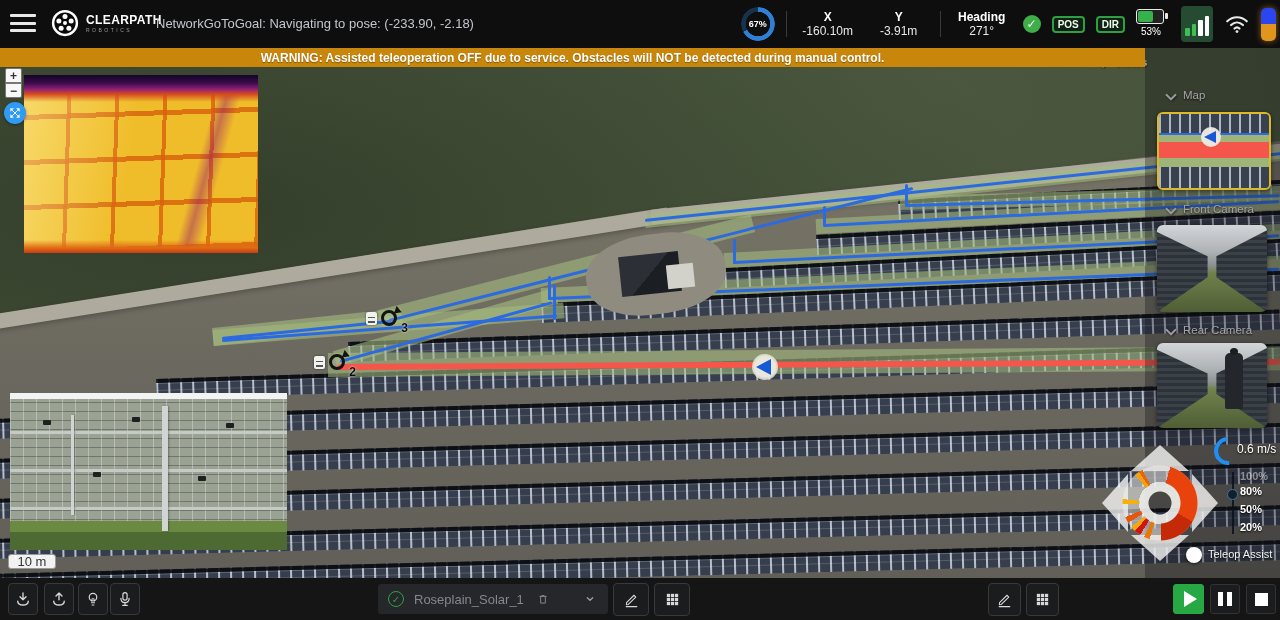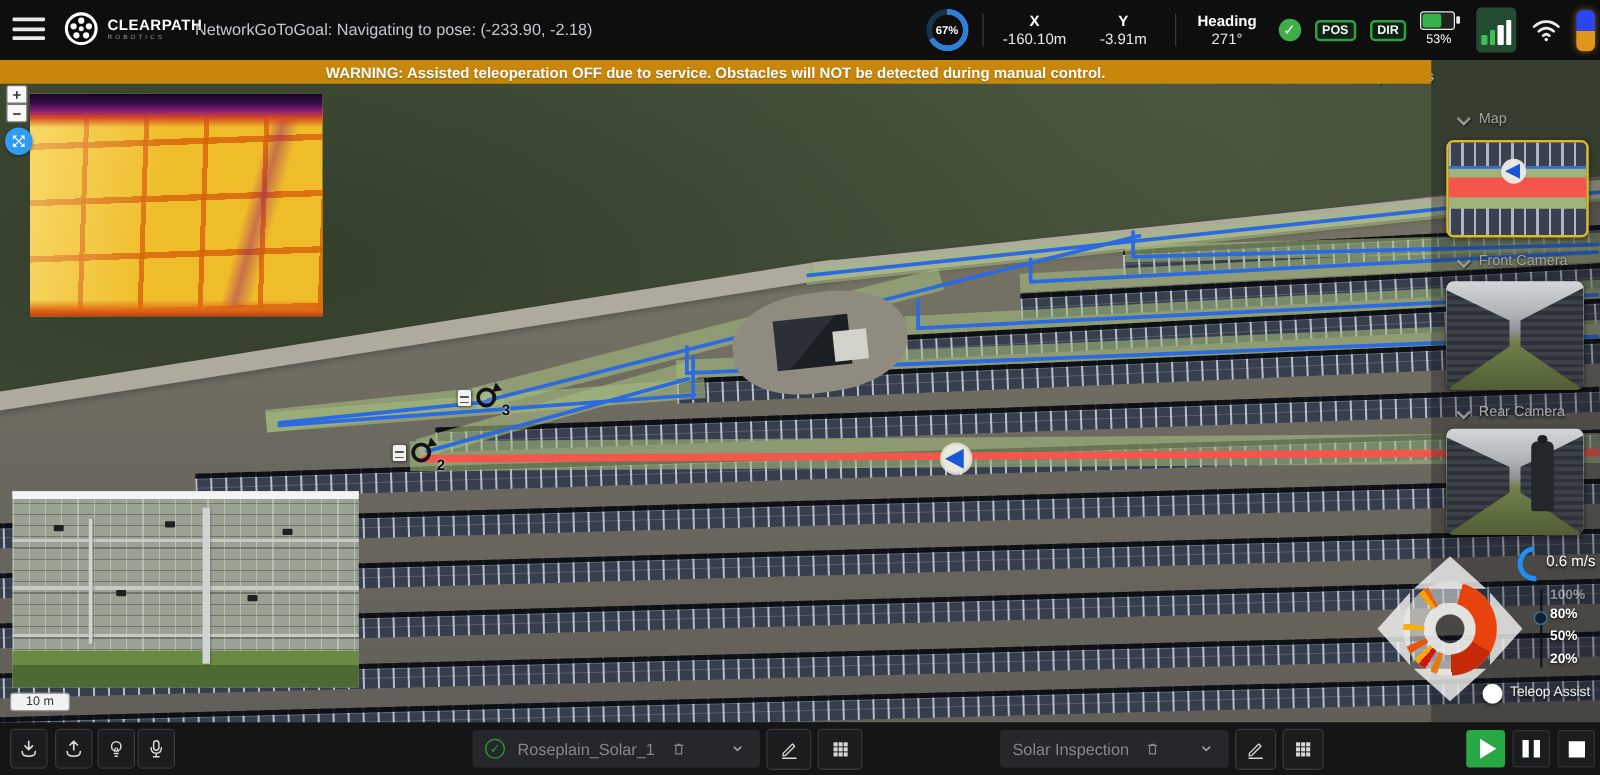--- a/index.html
+++ b/index.html
@@ -99,21 +99,21 @@
     background-image:
       linear-gradient(180deg,#f2f4f3 0 6px,rgba(0,0,0,0) 6px),
       linear-gradient(0deg,#4e6a33 0 18px,#6a8a42 18px 29px,rgba(0,0,0,0) 29px),
       repeating-linear-gradient(180deg,#c6cac7 0 3px,rgba(0,0,0,0) 3px 38px),
       repeating-linear-gradient(90deg,rgba(255,255,255,.3) 0 1px,rgba(0,0,0,0) 1px 13px),
       repeating-linear-gradient(180deg,rgba(30,36,30,.35) 0 1px,rgba(0,0,0,0) 1px 9px);}
   .post{position:absolute;background:#d0d4d3;box-shadow:1px 0 2px rgba(0,0,0,.3);}
   .jbox{position:absolute;width:8px;height:5px;background:#1d211f;border-radius:1px;}
   .scalebar{position:absolute;left:8px;top:506px;width:48px;height:15px;background:rgba(255,255,255,.92);
     border:1px solid #999;border-radius:3px;z-index:7;display:flex;align-items:center;justify-content:center;
-    font-size:10px;color:#333;box-sizing:border-box;}
+    font-size:13px;color:#333;box-sizing:border-box;}
 
   
   .sidebar{position:absolute;left:1145px;top:0;width:135px;height:530px;background:rgba(14,17,23,.32);z-index:5;}
   .siderow{position:absolute;display:flex;align-items:center;color:#e8e8e8;font-size:11.5px;
     text-shadow:0 1px 2px rgba(0,0,0,.9);cursor:pointer;}
   .chev{width:6px;height:6px;border-left:2px solid #dcdcdc;border-bottom:2px solid #dcdcdc;
     transform:rotate(-45deg);display:inline-block;margin-right:8px;
     filter:drop-shadow(0 1px 1px rgba(0,0,0,.8));}
   .thumb{position:absolute;left:12px;width:110px;border-radius:6px;overflow:hidden;z-index:6;
     box-shadow:0 1px 4px rgba(0,0,0,.5);cursor:pointer;}
@@ -449,29 +449,20 @@
         <rect x="4" y="9.7" width="4.6" height="4.6"></rect>
             <rect x="9.7" y="9.7" width="4.6" height="4.6"></rect>
             <rect x="15.4" y="9.7" width="4.6" height="4.6"></rect>
         <rect x="4" y="15.4" width="4.6" height="4.6"></rect>
             <rect x="9.7" y="15.4" width="4.6" height="4.6"></rect>
             <rect x="15.4" y="15.4" width="4.6" height="4.6"></rect>
           </g>
       </svg>
     </div>
 
-    <div class="selbox" style="left:800px;width:183px;">
-      <span class="lab" style="margin-left:0;">Solar Inspection</span>
-      <svg width="14" height="14" viewBox="0 0 24 24">
-        <path d="M6.5 7.5h11M10 7.5V6h4v1.5M8 7.5V19h8V7.5" stroke="#84878d" stroke-width="1.7" fill="none" stroke-linecap="round" stroke-linejoin="round"></path>
-      </svg>
-      <svg width="16" height="16" viewBox="0 0 24 24" style="margin-left:auto;">
-        <path d="M8 10l4 4 4-4" stroke="#9a9da2" stroke-width="2" fill="none" stroke-linecap="round"></path>
-      </svg>
-    </div>
     <div class="tbtn" style="left:988px;width:33px;height:33px;">
       <svg width="17" height="17" viewBox="0 0 24 24">
         <path d="M5 16.5L15.5 6l2.5 2.5L7.5 19 4.8 19.4z" stroke="#d8d9da" stroke-width="1.5" fill="none" stroke-linejoin="round"></path>
         <path d="M4.5 22h15" stroke="#d8d9da" stroke-width="1.6" stroke-linecap="round"></path>
       </svg>
     </div>
     <div class="tbtn" style="left:1026px;width:33px;height:33px;">
       <svg width="17" height="17" viewBox="0 0 24 24">
         <g fill="#d8d9da">
             <rect x="4" y="4" width="4.6" height="4.6"></rect>

